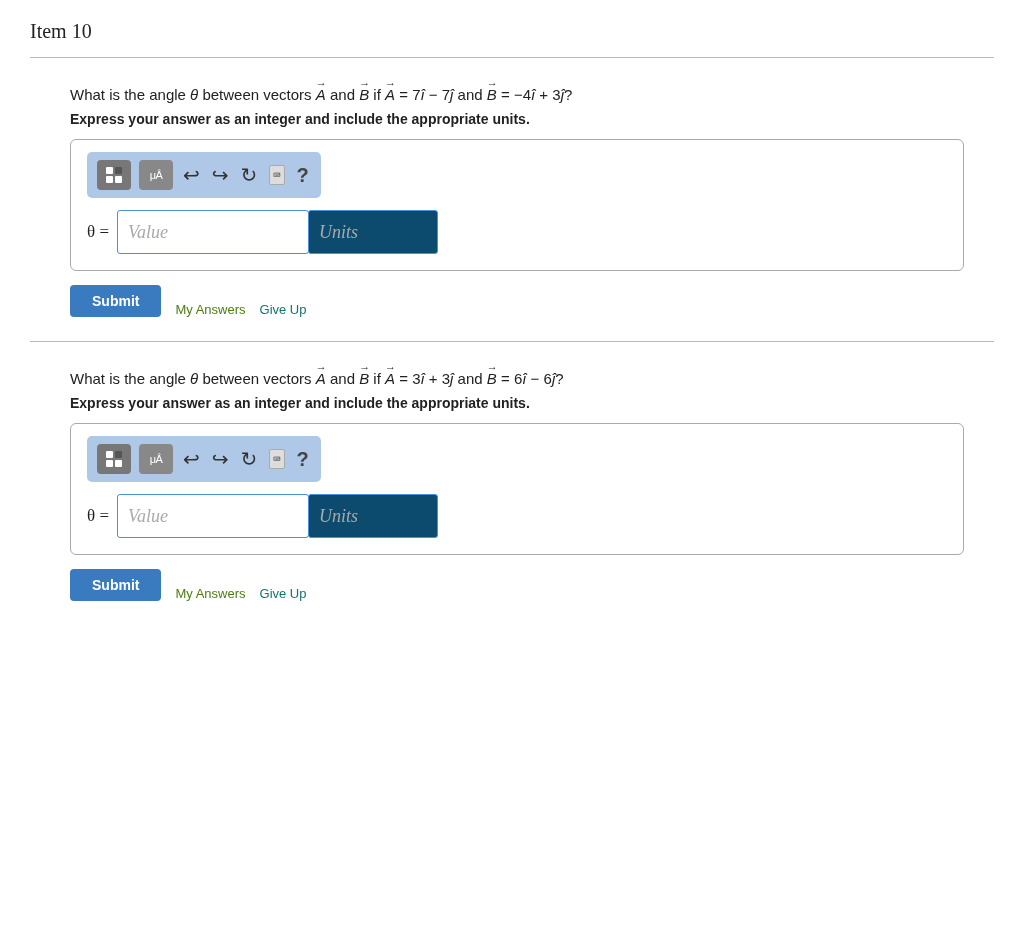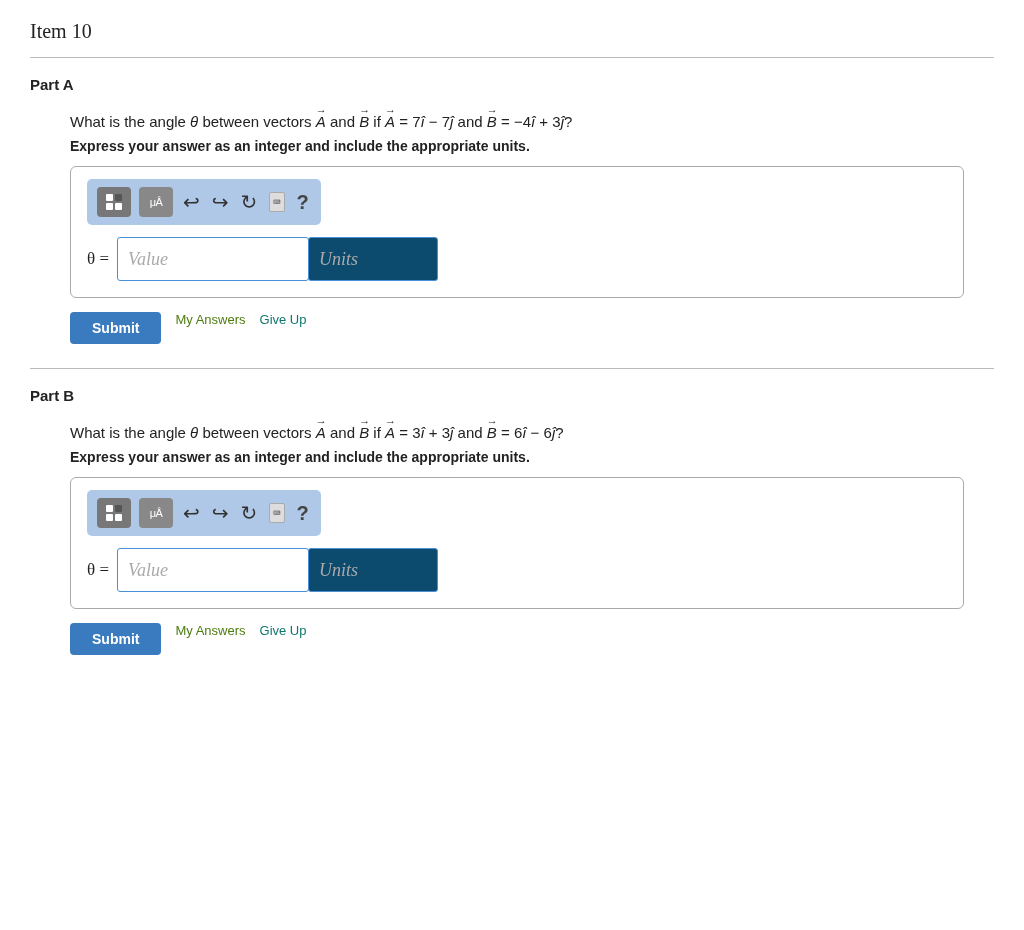--- a/index.html
+++ b/index.html
@@ -132,21 +132,21 @@
       color: #aaa;
       padding: 16px 10px;
       font-family: Georgia, serif;
       background: #0c4a6e;
       display: flex;
       align-items: center;
       margin-left: -1px;
     }
     .submit-row {
       display: flex;
-      align-items: flex-start;
+      align-items: flex-end;
       gap: 14px;
       margin-left: 40px;
       margin-bottom: 10px;
     }
     .submit-btn {
       background: #3a7abf;
       color: #fff;
       border: none;
       border-radius: 4px;
       padding: 8px 22px;
@@ -192,21 +192,20 @@
       font-family: monospace;
     }
   </style>
 </head>
 <body>
 
 <div class="item-title">Item 10</div>
 <hr class="divider">
 
 <div class="part-section">
-  <div class="part-label">Part A</div>
 
   <div class="question-text">
     What is the angle <em>θ</em> between vectors
     <span class="vec-letter" style="position:relative;display:inline-block;padding-top:10px;">
       <span style="position:absolute;top:0;left:0;font-size:11px;font-style:normal;">→</span>
       <em>A</em>
     </span>
     and
     <span class="vec-letter" style="position:relative;display:inline-block;padding-top:10px;">
       <span style="position:absolute;top:0;left:0;font-size:11px;font-style:normal;">→</span>
@@ -269,21 +268,20 @@
   <div class="submit-row">
     <button class="submit-btn">Submit</button>
     <span class="my-answers-text">My Answers</span>
     <a class="give-up-link">Give Up</a>
   </div>
 </div>
 
 <hr class="divider">
 
 <div class="part-section">
-  <div class="part-label">Part B</div>
 
   <div class="question-text">
     What is the angle <em>θ</em> between vectors
     <span class="vec-letter" style="position:relative;display:inline-block;padding-top:10px;">
       <span style="position:absolute;top:0;left:0;font-size:11px;font-style:normal;">→</span>
       <em>A</em>
     </span>
     and
     <span class="vec-letter" style="position:relative;display:inline-block;padding-top:10px;">
       <span style="position:absolute;top:0;left:0;font-size:11px;font-style:normal;">→</span>

